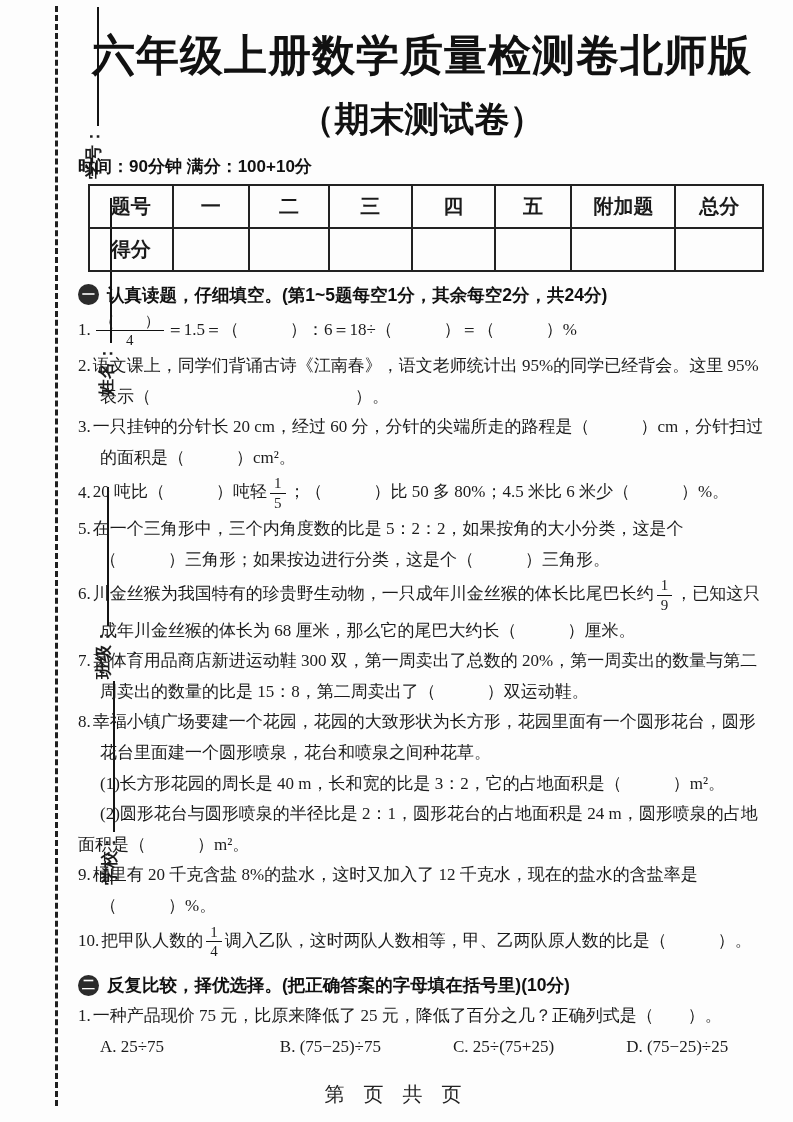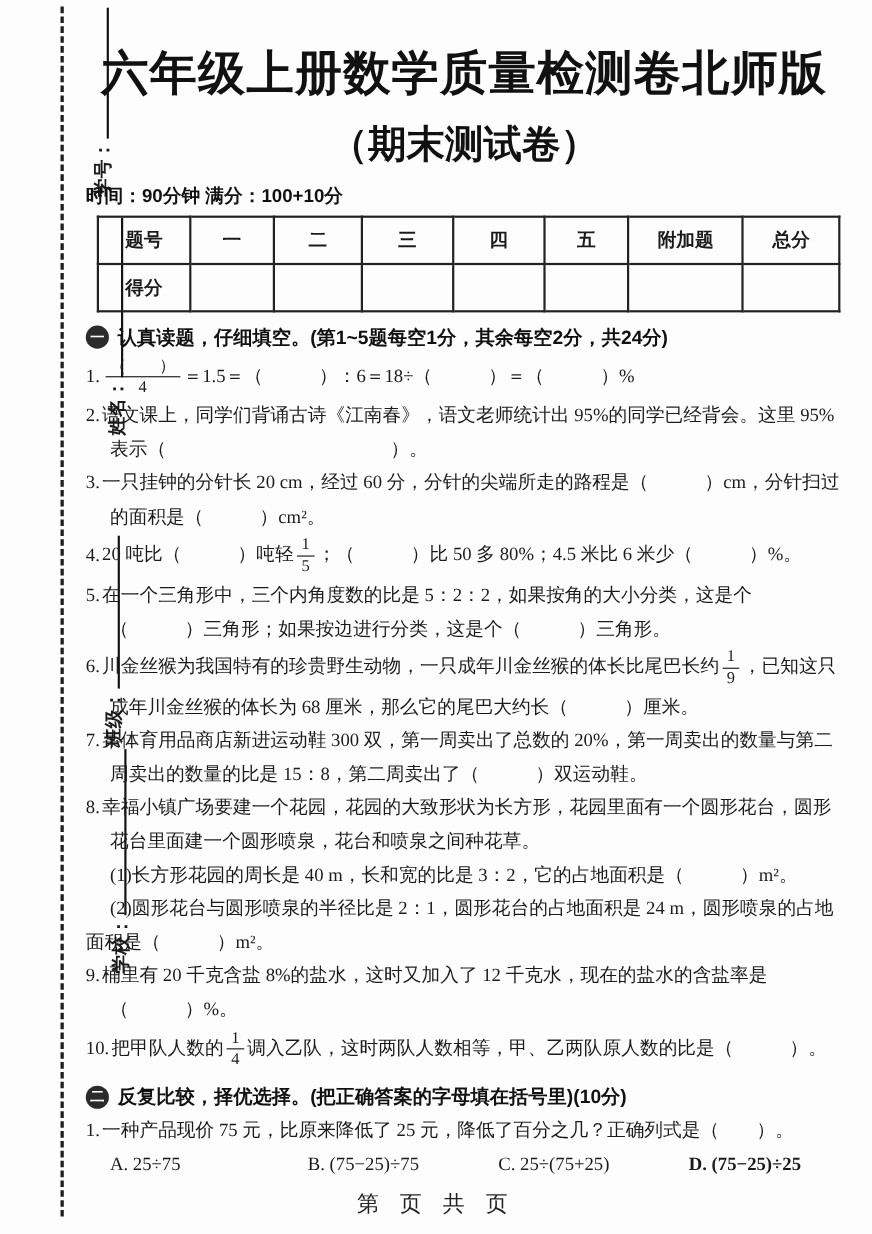--- a/index.html
+++ b/index.html
@@ -13,40 +13,40 @@
     border-left:3px dashed #1f1f1f;
   }
   .margin-field{
     position:absolute;height:34px;display:flex;align-items:baseline;
     transform:rotate(-90deg);
     font-family:"Liberation Sans",sans-serif;font-weight:bold;font-size:17px;
     white-space:nowrap;
   }
   .margin-field .fill-line{flex:1 1 auto;border-bottom:2px solid #141414;margin-left:2px;height:1.1em;}
   
-  .sheet{position:absolute;left:78px;top:12px;width:688px;}
+  .sheet{position:absolute;left:78px;top:0;width:688px;}
   .title{
     margin-top:30px;text-align:center;font-family:"Liberation Sans",sans-serif;
     font-weight:bold;font-size:43px;letter-spacing:1px;line-height:1.2;color:#111;
   }
   .subtitle{
     margin-top:14px;text-align:center;font-family:"Liberation Sans",sans-serif;
     font-weight:bold;font-size:35px;color:#111;
   }
   .meta{
     margin-top:12px;text-align:left;font-family:"Liberation Sans",sans-serif;
     font-weight:bold;font-size:17px;padding-right:6px;color:#111;
   }
   
   table.score{
     border-collapse:collapse;width:676px;margin:6px 0 0 10px;table-layout:fixed;
   }
   table.score td{
     border:2.5px solid #222;height:39px;text-align:center;vertical-align:middle;
-    font-weight:bold;font-size:17px;font-family:"Liberation Serif",serif;
+    font-weight:bold;font-size:20px;font-family:"Liberation Serif",serif;
   }
   
   .sec-header{
     margin-top:11px;display:flex;align-items:center;gap:8px;
     font-family:"Liberation Sans",sans-serif;font-weight:bold;font-size:17.5px;color:#111;
   }
   .badge{
     flex:0 0 auto;width:21px;height:21px;border-radius:50%;background:#2b2b2b;
     color:#fff;font-size:13px;display:inline-flex;align-items:center;justify-content:center;
   }
@@ -56,21 +56,21 @@
   .qnum{margin-right:2px;}
   .frac{
     display:inline-flex;flex-direction:column;vertical-align:middle;
     text-align:center;line-height:1.25;font-size:15px;margin:1px 3px;text-indent:0;
   }
   .frac .fn{border-bottom:1.5px solid #111;padding:0 4px;}
   .opts{display:flex;padding-left:22px;text-indent:0;}
   .opts span:nth-child(1){flex:0 0 27%;}
   .opts span:nth-child(2){flex:0 0 26%;}
   .opts span:nth-child(3){flex:0 0 26%;}
-  .opts span:nth-child(4){flex:1 1 auto;font-weight:bold;}
+  .opts span:nth-child(4){flex:1 1 auto;}
   
   .footer{
     position:absolute;bottom:14px;left:0;width:100%;text-align:center;
     font-size:20px;letter-spacing:7px;color:#222;
   }
 </style>
 </head>
 <body>
 
 <div class="cut-line"></div>

